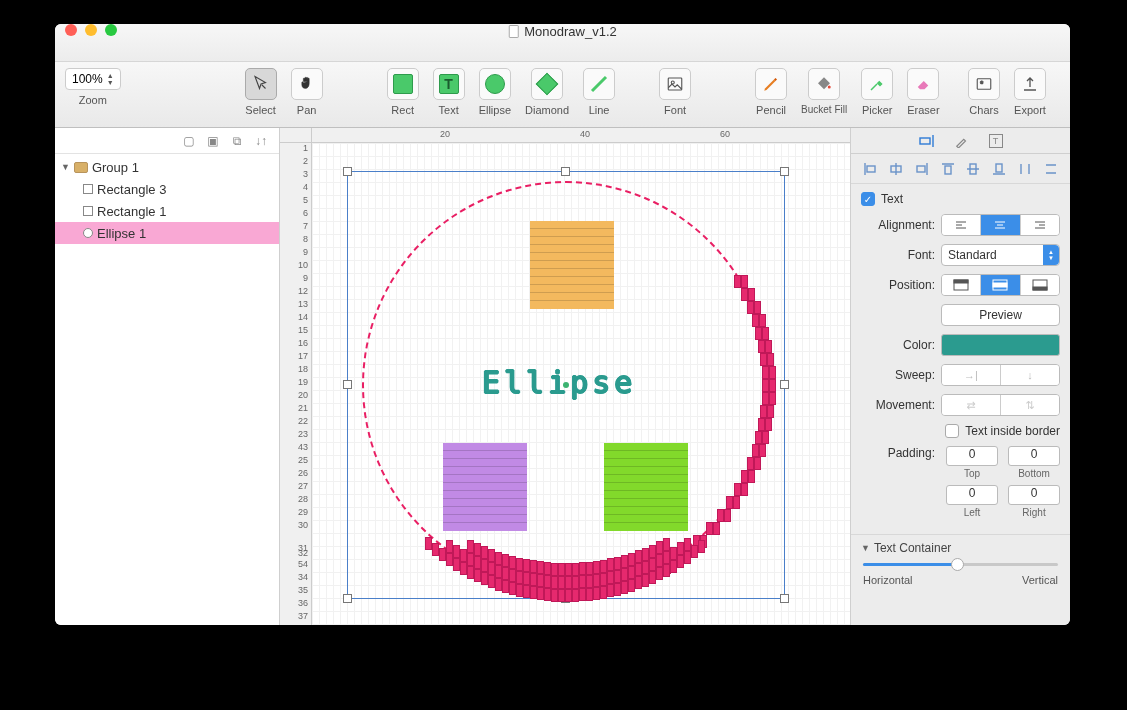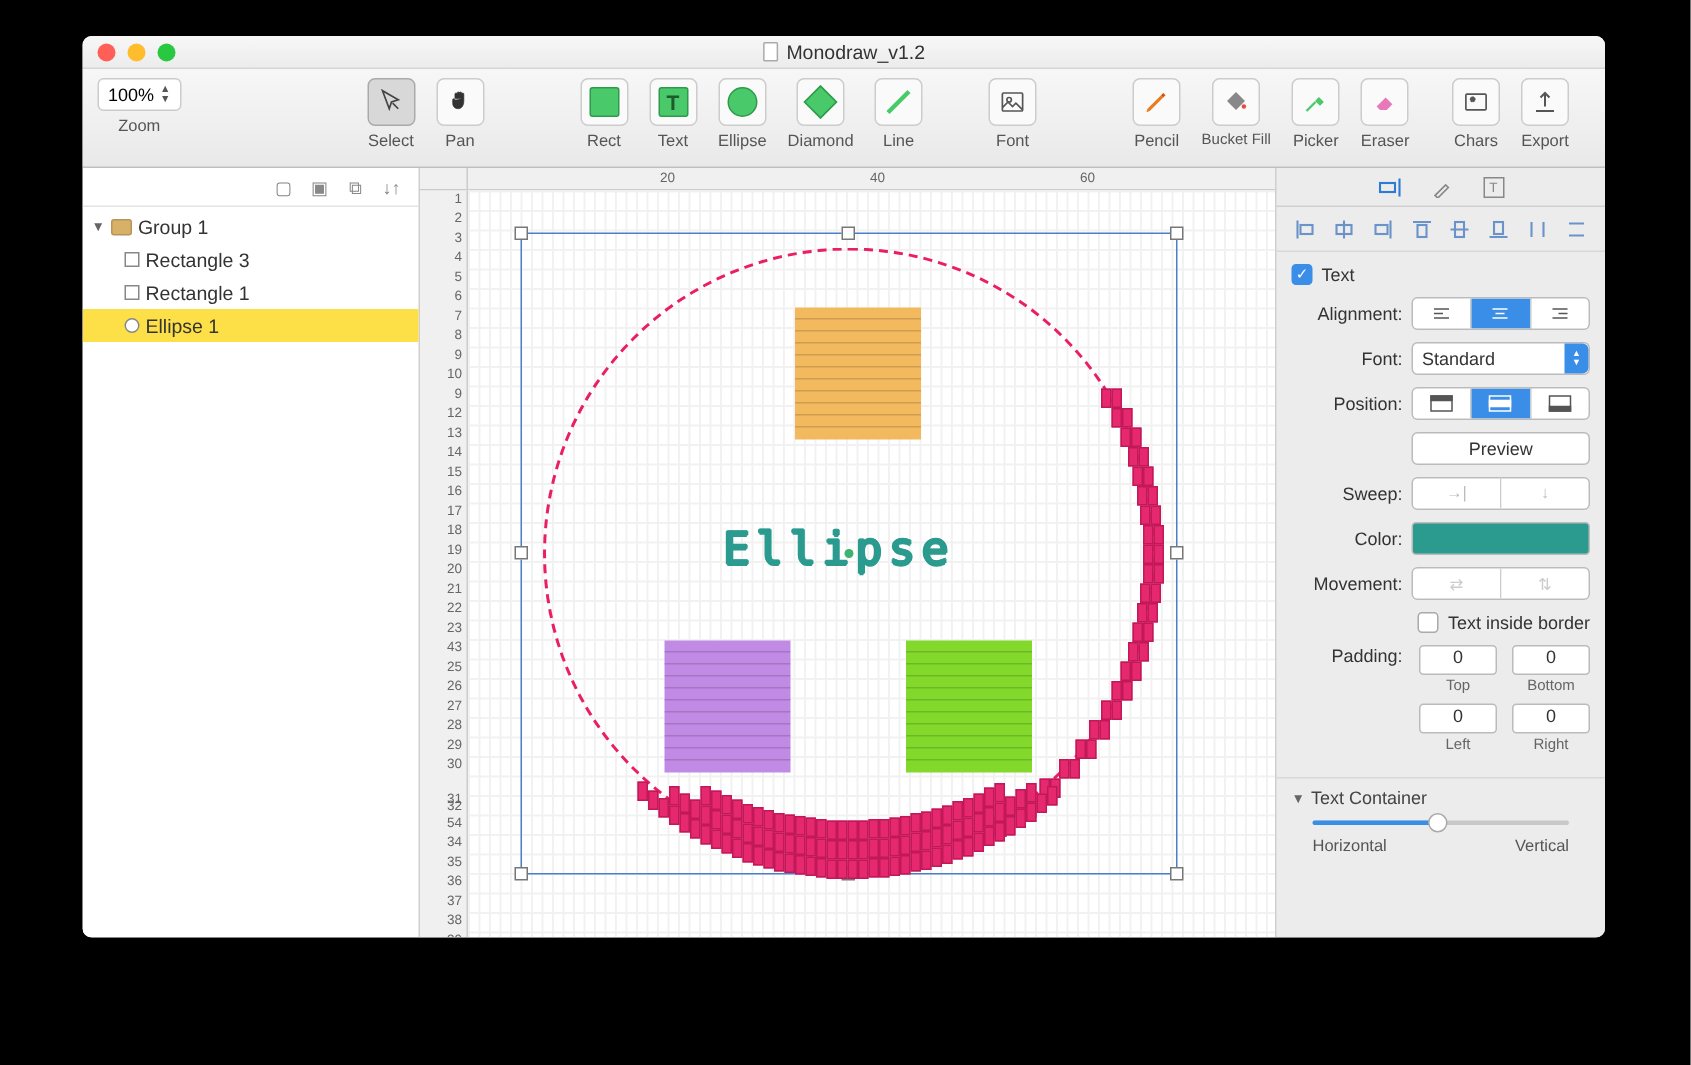--- a/index.html
+++ b/index.html
@@ -1,38 +1,38 @@
 <!DOCTYPE html>
 <html><head>
 <meta charset="utf-8">
 <style>
 * { box-sizing: border-box; margin: 0; padding: 0; font-family: -apple-system, "Helvetica Neue", Arial, sans-serif; }
 body { background: #000; width: 1127px; height: 710px; position: relative; }
 .window { position: absolute; left: 55px; top: 24px; width: 1015px; height: 601px; background: #ececec; border-radius: 6px; box-shadow: 0 10px 40px rgba(0,0,0,.5); overflow: hidden; display: flex; flex-direction: column; }
-.titlebar { height: 22px; display: flex; align-items: center; position: relative; border-bottom: 1px solid #d6d6d6; background: linear-gradient(#f7f7f7,#ececec); }
+.titlebar { height: 38px; display: flex; position: relative; border-bottom: 1px solid #d6d6d6; background: linear-gradient(#f7f7f7,#ececec); }
 .traffic { display: flex; gap: 8px; margin-left: 10px; }
 .dot { width: 12px; height: 12px; border-radius: 50%; }
 .dot.r { background:#ff5f57; } .dot.y{background:#ffbd2e;} .dot.g{background:#28c940;}
 .title-center { position:absolute; left:50%; transform:translateX(-50%); display:flex; align-items:center; gap:6px; font-size:13px; color:#333; }
 .doc-icon{width:10px;height:13px;background:#fff;border:1px solid #aaa;border-radius:1px;position:relative;}
 .toolbar { height: 66px; background: linear-gradient(#f7f7f7,#e9e9e9); border-bottom:1px solid #bfbfbf; display:flex; align-items:flex-start; padding:6px 10px 0; gap:0; }
 .tb-group { display:flex; flex-direction:column; align-items:center; margin-right:14px; }
 .tb-btn { width:32px; height:32px; background:#fafafa; border:1px solid #ccc; border-radius:5px; display:flex; align-items:center; justify-content:center; font-size:16px; color:#555; }
 .tb-btn.sel{background:#d8d8d8;border-color:#aaa;}
 .tb-label { font-size:11px; color:#555; margin-top:4px; text-align:center; }
 .zoom-ctrl{display:flex;align-items:center;border:1px solid #ccc;border-radius:4px;background:#fff;height:22px;padding:0 6px;font-size:12px;gap:4px;}
 .zoom-arrows{display:flex;flex-direction:column;font-size:7px;line-height:7px;color:#555;}
 .spacer{flex:1;}
 .content { flex:1; display:flex; overflow:hidden; }
 .sidebar-left { width:225px; background:#fff; border-right:1px solid #cfcfcf; display:flex; flex-direction:column; }
 .sb-toolbar{height:26px;border-bottom:1px solid #e3e3e3;display:flex;align-items:center;justify-content:flex-end;gap:8px;padding:0 10px;}
 .sb-icn{width:16px;height:16px;display:flex;align-items:center;justify-content:center;color:#888;font-size:12px;}
 .tree{font-size:13px;color:#333;padding-top:2px;}
 .tree-row{display:flex;align-items:center;height:22px;padding-left:6px;gap:4px;}
-.tree-row.sel{background:#fde047;}
+.tree-row.sel{background:#f9a8d4;}
 .tree-indent1{padding-left:28px;}
 .tri{font-size:9px;color:#666;}
 .folder{width:14px;height:11px;background:#d8b068;border-radius:2px;border:1px solid #b8945c;}
 .sq-icn{width:10px;height:10px;border:1px solid #888;background:#fff;}
 .circle-icn{width:10px;height:10px;border:1px solid #888;border-radius:50%;background:#fff;}
 .canvas-wrap{flex:1;background:#f5f5f5;position:relative;overflow:hidden;}
 .ruler-h{position:absolute;left:32px;right:0;top:0;height:15px;background:#f0f0f0;border-bottom:1px solid #ccc;display:flex;font-size:9px;color:#666;}
 .ruler-h span{position:absolute;top:1px;}
 .ruler-v{position:absolute;left:0;top:15px;width:32px;bottom:0;background:#f0f0f0;border-right:1px solid #ccc;font-size:9px;color:#666;}
 .ruler-v span{position:absolute;right:3px;}
@@ -63,21 +63,21 @@
 .select-ctrl{flex:1;display:flex;border:1px solid #bbb;border-radius:4px;height:22px;align-items:center;padding:0 6px;background:#fff;justify-content:space-between;}
 .sel-arrow-box{width:16px;height:100%;background:#3b8ee8;display:flex;flex-direction:column;align-items:center;justify-content:center;color:#fff;font-size:6px;margin-right:-6px;border-radius:0 4px 4px 0;}
 .btn-wide{flex:1;height:22px;border:1px solid #bbb;border-radius:4px;background:#fff;display:flex;align-items:center;justify-content:center;font-size:12px;}
 .color-swatch{flex:1;height:22px;border:1px solid #bbb;border-radius:3px;background:#2b9b8f;}
 .checkbox{width:14px;height:14px;border:1px solid #aaa;border-radius:3px;background:#fff;display:inline-flex;align-items:center;justify-content:center;font-size:10px;color:#fff;}
 .checkbox.checked{background:#3b8ee8;border-color:#3b8ee8;}
 .pad-cell{display:flex;flex-direction:column;align-items:center;}
 .pad-input{width:52px;height:20px;border:1px solid #bbb;border-radius:3px;background:#fff;text-align:center;font-size:12px;}
 .pad-lbl{font-size:10px;color:#666;margin-top:2px;}
 .disclosure{display:flex;align-items:center;gap:4px;font-size:12px;color:#444;padding:6px 10px;border-top:1px solid #d8d8d8;}
-.slider-row{display:flex;align-items:center;padding:2px 24px 8px;gap:8px;font-size:11px;color:#555;}
+.slider-row{display:flex;align-items:center;padding:2px 12px 8px;gap:8px;font-size:11px;color:#555;}
 .slider-track{flex:1;height:3px;background:#c8c8c8;border-radius:2px;position:relative;}
 .slider-fill{position:absolute;left:0;top:0;height:100%;background:#3b8ee8;border-radius:2px;}
 .slider-thumb{position:absolute;top:-5px;width:13px;height:13px;background:#fff;border:1px solid #aaa;border-radius:50%;}
 svg{display:block;}
 </style>
 </head>
 <body>
 
 <div class="window">
 
@@ -650,30 +650,30 @@
               </div>
           </div>
         </div>
 
         <div class="prop-row">
           <div class="prop-label"></div>
           <div class="btn-wide">Preview</div>
         </div>
 
         <div class="prop-row">
+          <div class="prop-label">Color:</div>
+          <div class="color-swatch"></div>
+        </div>
+
+        <div class="prop-row">
           <div class="prop-label">Sweep:</div>
           <div class="seg">
             <div class="seg-btn" style="color:#bbb">→|</div>
             <div class="seg-btn" style="color:#bbb">↓</div>
           </div>
-        </div>
-
-        <div class="prop-row">
-          <div class="prop-label">Color:</div>
-          <div class="color-swatch"></div>
         </div>
 
         <div class="prop-row">
           <div class="prop-label">Movement:</div>
           <div class="seg">
             <div class="seg-btn" style="color:#ccc">⇄</div>
             <div class="seg-btn" style="color:#ccc">⇅</div>
           </div>
         </div>
 

